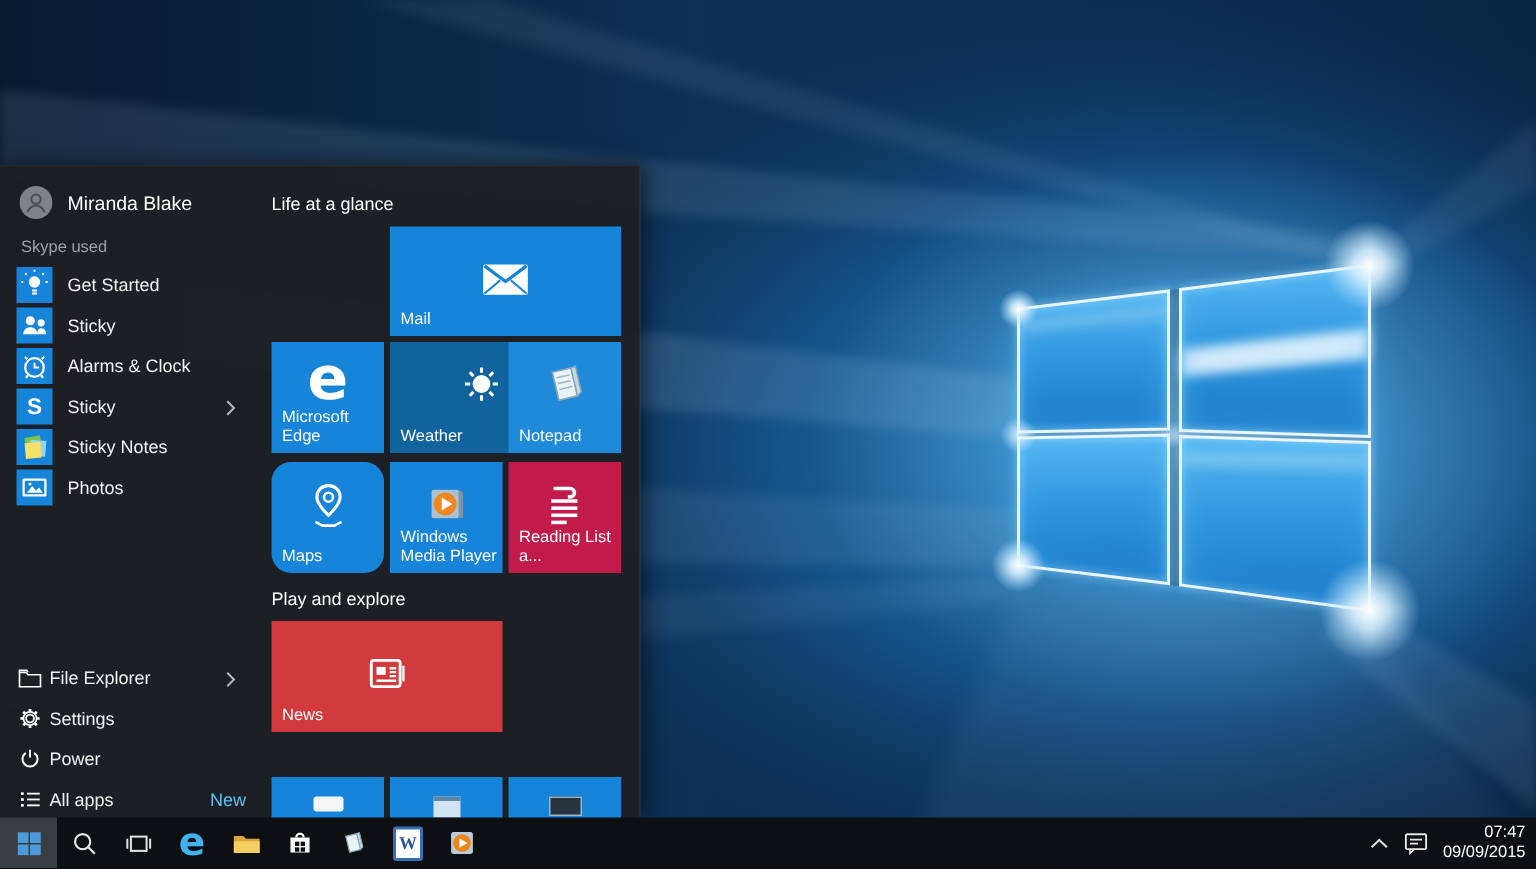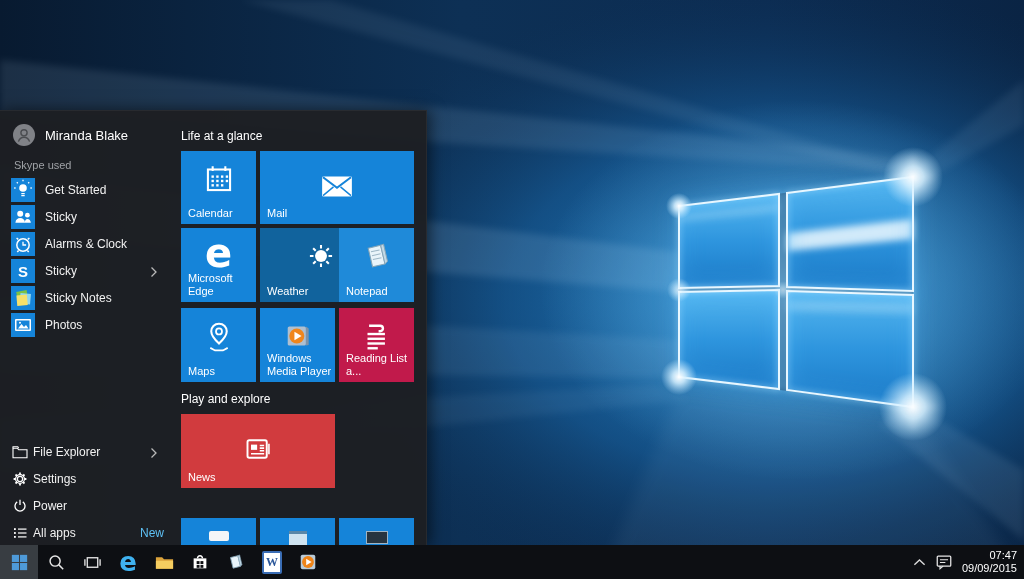--- a/index.html
+++ b/index.html
@@ -248,40 +248,20 @@
         <rect x="7" y="4.5" width="8.5" height="1.2"></rect>
             <rect x="7" y="8.4" width="8.5" height="1.2"></rect>
             <rect x="7" y="12.3" width="8.5" height="1.2"></rect>
           </svg></span>
       <span class="mlabel">All apps</span>
       <span class="badge-new">New</span>
     </div>
 
     <div class="group-title" style="left:181px;top:18px;">Life at a glance</div>
 
-    <div class="tile t-blue" style="left:181px;top:40px;width:75px;height:73px;">
-      <svg class="ticon" viewBox="0 0 48 48">
-        <rect x="10" y="12" width="28" height="26" fill="none" stroke="#fff" stroke-width="2.6"></rect>
-        <path d="M16 8v6 M32 8v6" stroke="#fff" stroke-width="2.6"></path>
-        <g fill="#fff">
-          <rect x="14.5" y="19.5" width="3" height="3"></rect>
-            <rect x="20.5" y="19.5" width="3" height="3"></rect>
-            <rect x="26.5" y="19.5" width="3" height="3"></rect>
-            <rect x="32.5" y="19.5" width="3" height="3"></rect>
-          <rect x="14.5" y="25" width="3" height="3"></rect>
-            <rect x="20.5" y="25" width="3" height="3"></rect>
-            <rect x="26.5" y="25" width="3" height="3"></rect>
-            <rect x="32.5" y="25" width="3" height="3"></rect>
-          <rect x="14.5" y="30.5" width="3" height="3"></rect>
-            <rect x="20.5" y="30.5" width="3" height="3"></rect>
-            <rect x="26.5" y="30.5" width="3" height="3"></rect>
-        </g>
-        </svg>
-      <span class="tlabel">Calendar</span>
-    </div>
 
     <div class="tile t-blue wide" style="left:260px;top:40px;width:154px;height:73px;">
       <svg class="ticon" viewBox="0 0 48 48">
         <rect x="7" y="13" width="34" height="23" rx="1.5" fill="#fff"></rect>
         <path d="M8 14l16 12 16-12" fill="none" stroke="#1584d9" stroke-width="2.4"></path>
         <path d="M8 35l12-10 M40 35 28 25" fill="none" stroke="#1584d9" stroke-width="1.6"></path>
         </svg>
       <span class="tlabel">Mail</span>
     </div>
 
@@ -304,21 +284,21 @@
       <svg class="ticon" viewBox="0 0 48 48">
         <g transform="rotate(-6 24 24)">
           <path d="M14 13l16-2 3 24-16 2z" fill="#e9f4fa" stroke="#86a6b8" stroke-width="1.4"></path>
           <path d="M30 11l3 24 3.5-3-2.7-22z" fill="#c3d9e6" stroke="#86a6b8" stroke-width="1.2"></path>
           <path d="M17 18l11-1.3 M17.7 23l11-1.3 M18.4 28l11-1.3" stroke="#9db7c6" stroke-width="1.3"></path>
         </g>
         </svg>
       <span class="tlabel">Notepad</span>
     </div>
 
-    <div class="tile t-blue" style="left:181px;top:197px;width:75px;height:74px;">
+    <div class="tile t-blue" style="left:181px;top:197px;width:75px;height:74px;border-radius:13px;">
       <svg class="ticon" viewBox="0 0 48 48" fill="none" stroke="#fff">
         <path d="M24 8.5c-5.8 0-9.8 4.2-9.8 9.6 0 6.6 9.8 15.4 9.8 15.4s9.8-8.8 9.8-15.4c0-5.4-4-9.6-9.8-9.6z" stroke-width="2.6"></path>
         <circle cx="24" cy="18.3" r="3.8" stroke-width="2.2"></circle>
         <path d="M13 39l6 3.2h10L35 39" stroke-width="2.2"></path>
         </svg>
       <span class="tlabel">Maps</span>
     </div>
 
     <div class="tile t-blue" style="left:260px;top:197px;width:75px;height:74px;">
       <svg class="ticon" viewBox="0 0 48 48">

